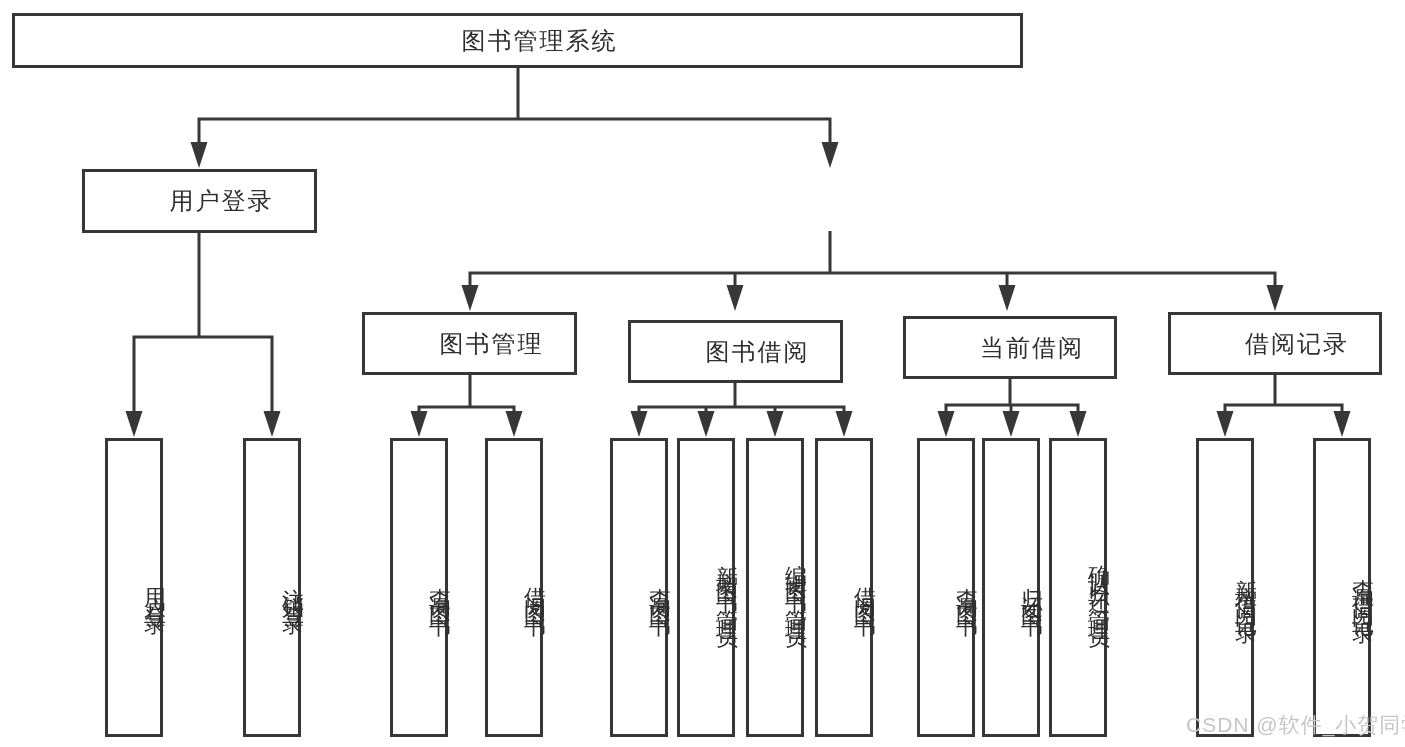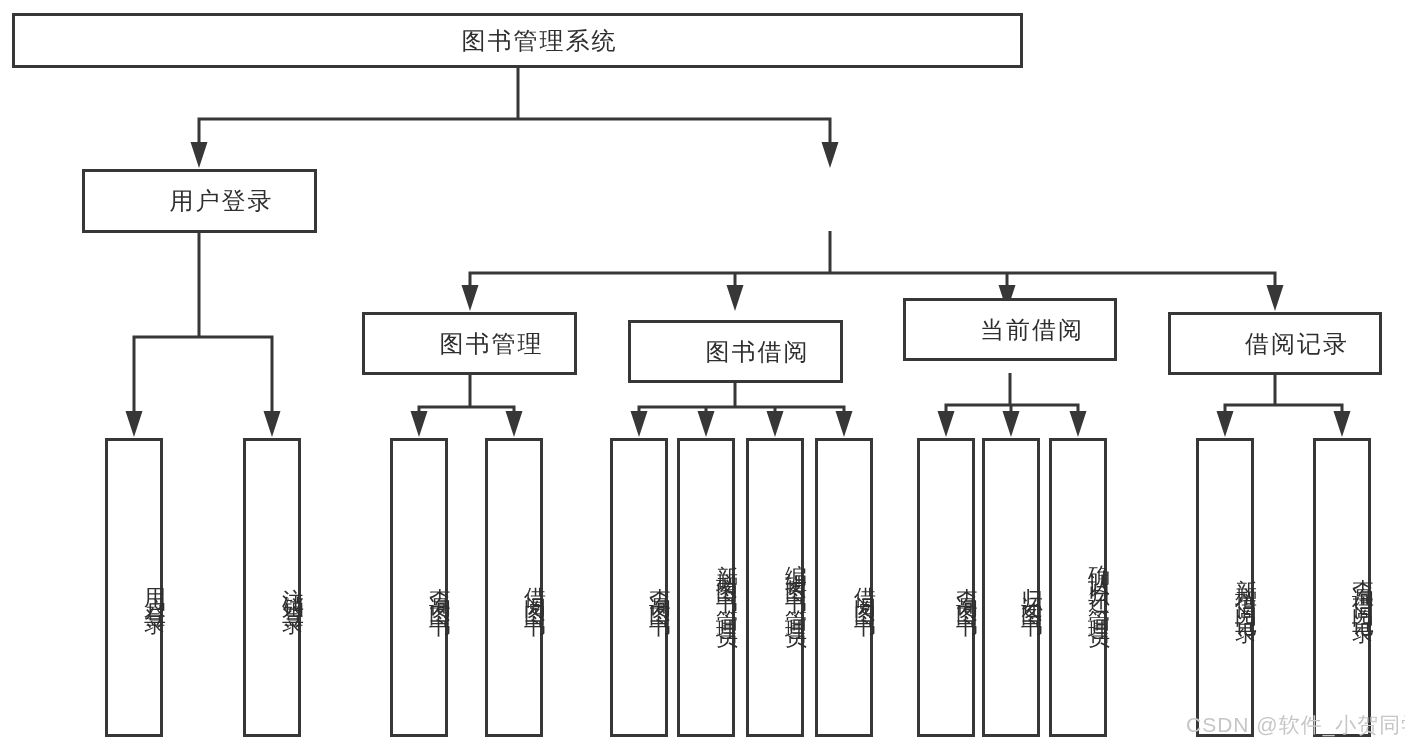--- a/index.html
+++ b/index.html
@@ -121,21 +121,21 @@
   <div class="box h" style="left:82px;top:169px;width:235px;height:64px">
     <span>用户登录</span>
   </div>
 
   <div class="box h" style="left:362px;top:312px;width:215px;height:63px">
     <span>图书管理</span>
   </div>
   <div class="box h" style="left:628px;top:320px;width:215px;height:63px">
     <span>图书借阅</span>
   </div>
-  <div class="box h" style="left:903px;top:298px;width:214px;height:63px">
+  <div class="box h" style="left:903px;top:316px;width:214px;height:63px">
     <span>当前借阅</span>
   </div>
   <div class="box h" style="left:1168px;top:312px;width:214px;height:63px">
     <span>借阅记录</span>
   </div>
 
   <div class="box v" style="left:105px;top:438px;width:58px;height:299px">
     <span>用户登录</span>
   </div>
   <div class="box v" style="left:243px;top:438px;width:58px;height:299px">

